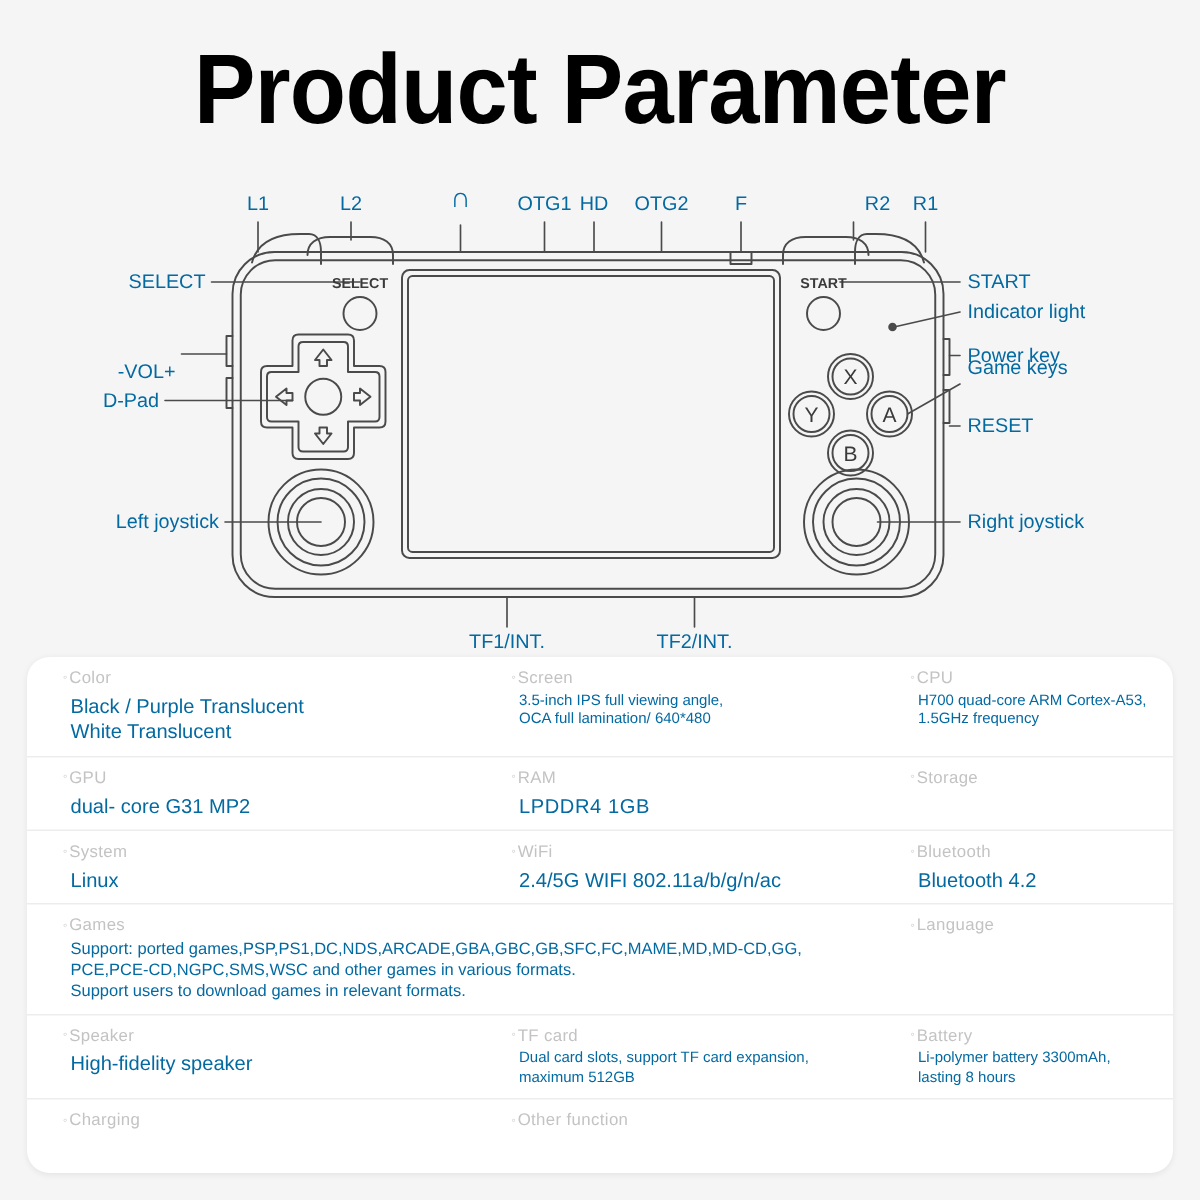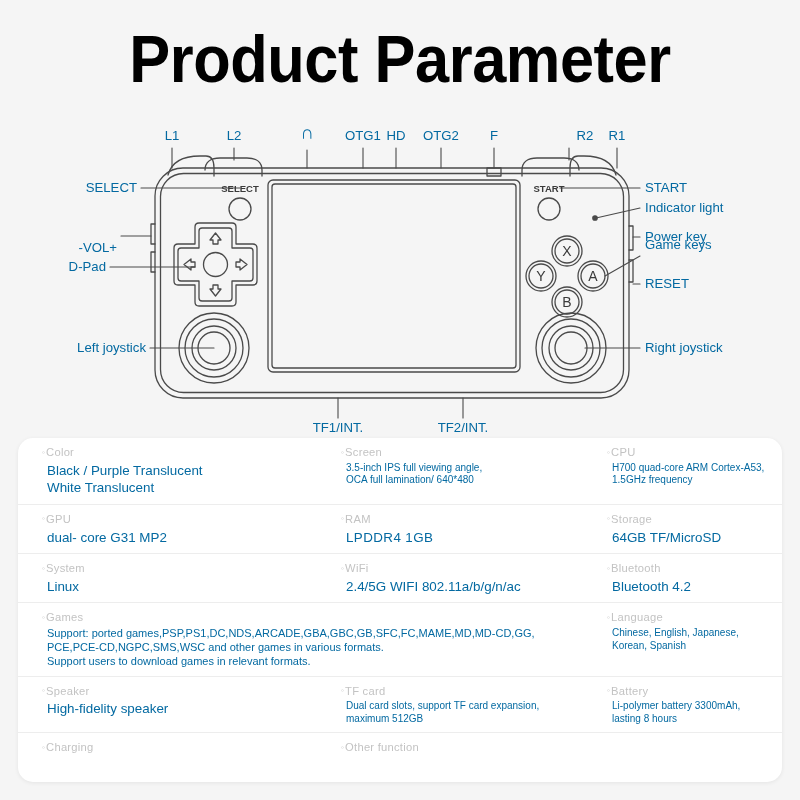--- a/index.html
+++ b/index.html
@@ -264,21 +264,20 @@
     <div class="spec-cell cell-w1">
       <div class="spec-label"><span class="dot">◦</span><span>GPU</span></div>
       <div class="spec-value">dual- core G31 MP2</div>
     </div>
     <div class="spec-cell cell-w2">
       <div class="spec-label"><span class="dot">◦</span><span>RAM</span></div>
       <div class="spec-value mono-ish">LPDDR4  1GB</div>
     </div>
     <div class="spec-cell cell-w3">
       <div class="spec-label"><span class="dot">◦</span><span>Storage</span></div>
-      <div class="spec-value">64GB TF/MicroSD</div>
     </div>
   </div>
 
   <div class="spec-row">
     <div class="spec-cell cell-w1">
       <div class="spec-label"><span class="dot">◦</span><span>System</span></div>
       <div class="spec-value">Linux</div>
     </div>
     <div class="spec-cell cell-w2">
       <div class="spec-label"><span class="dot">◦</span><span>WiFi</span></div>
@@ -292,22 +291,20 @@
 
   <div class="spec-row">
     <div class="spec-cell cell-wide2">
       <div class="spec-label"><span class="dot">◦</span><span>Games</span></div>
       <div class="spec-value small" style="font-size:11px;">Support: ported games,PSP,PS1,DC,NDS,ARCADE,GBA,GBC,GB,SFC,FC,MAME,MD,MD-CD,GG,
 PCE,PCE-CD,NGPC,SMS,WSC and other games in various formats.
 Support users to download games in relevant formats.</div>
     </div>
     <div class="spec-cell cell-w3">
       <div class="spec-label"><span class="dot">◦</span><span>Language</span></div>
-      <div class="spec-value small">Chinese, English, Japanese,
-Korean, Spanish</div>
     </div>
   </div>
 
   <div class="spec-row">
     <div class="spec-cell cell-w1">
       <div class="spec-label"><span class="dot">◦</span><span>Speaker</span></div>
       <div class="spec-value">High-fidelity speaker</div>
     </div>
     <div class="spec-cell cell-w2">
       <div class="spec-label"><span class="dot">◦</span><span>TF card</span></div>

